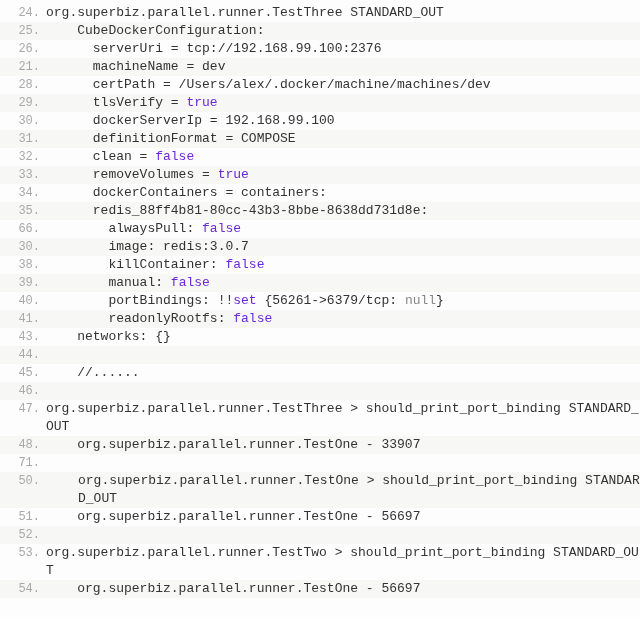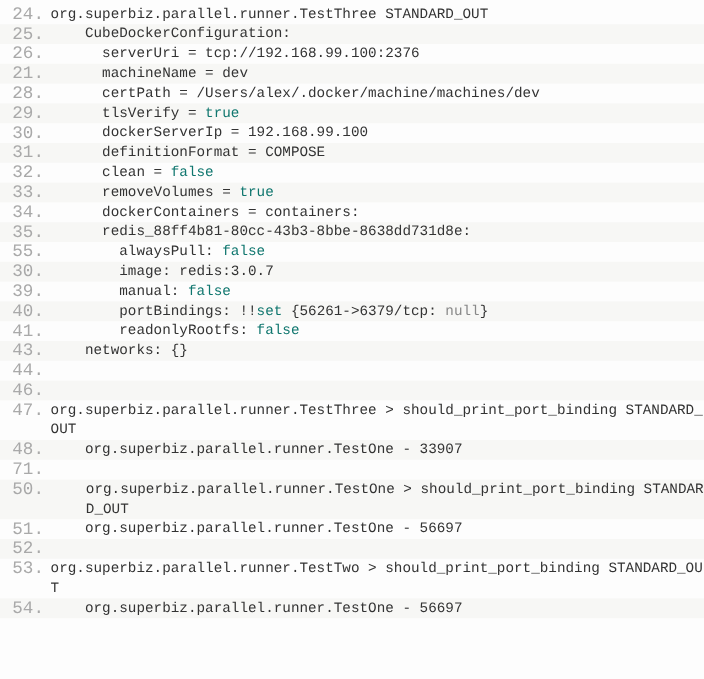--- a/index.html
+++ b/index.html
@@ -24,33 +24,33 @@
   .line:nth-child(even) {
     background: #f7f7f5;
   }
   .lineno {
     width: 40px;
     text-align: right;
     padding-right: 6px;
     color: #a9a9a9;
     user-select: none;
     flex-shrink: 0;
-    font-size: 16px;
+    font-size: 12px;
   }
   .lineno::after {
     content: ".";
   }
   .content {
     white-space: pre;
     overflow: hidden;
     flex: 1;
     color: #333333;
   }
   .kw {
-    color: #0f766e;
+    color: #6d28d9;
   }
   .nul {
     color: #888888;
   }
 </style>
 </head>
 <body>
 
 <div class="code-block" id="code-block">
     <div class="line">
@@ -95,46 +95,54 @@
     </div>
     <div class="line">
       <span class="lineno">34</span>
       <span class="content">      dockerContainers = containers:</span>
     </div>
     <div class="line">
       <span class="lineno">35</span>
       <span class="content">      redis_88ff4b81-80cc-43b3-8bbe-8638dd731d8e:</span>
     </div>
     <div class="line">
-      <span class="lineno">55</span>
+      <span class="lineno">66</span>
       <span class="content">        alwaysPull: <span class="kw">false</span></span>
     </div>
     <div class="line">
       <span class="lineno">30</span>
       <span class="content">        image: redis:3.0.7</span>
+    </div>
+    <div class="line">
+      <span class="lineno">38</span>
+      <span class="content">        killContainer: <span class="kw">false</span></span>
     </div>
     <div class="line">
       <span class="lineno">39</span>
       <span class="content">        manual: <span class="kw">false</span></span>
     </div>
     <div class="line">
       <span class="lineno">40</span>
       <span class="content">        portBindings: !!<span class="kw">set</span> {56261-&gt;6379/tcp: <span class="nul">null</span>}</span>
     </div>
     <div class="line">
       <span class="lineno">41</span>
       <span class="content">        readonlyRootfs: <span class="kw">false</span></span>
     </div>
     <div class="line">
       <span class="lineno">43</span>
       <span class="content">    networks: {}</span>
     </div>
     <div class="line">
       <span class="lineno">44</span>
       <span class="content"></span>
+    </div>
+    <div class="line">
+      <span class="lineno">45</span>
+      <span class="content">    //......</span>
     </div>
     <div class="line">
       <span class="lineno">46</span>
       <span class="content"></span>
     </div>
     <div class="line">
       <span class="lineno">47</span>
       <span class="content" style="white-space: pre-wrap; word-break: break-all;">org.superbiz.parallel.runner.TestThree &gt; should_print_port_binding STANDARD_OUT</span>
     </div>
     <div class="line">

